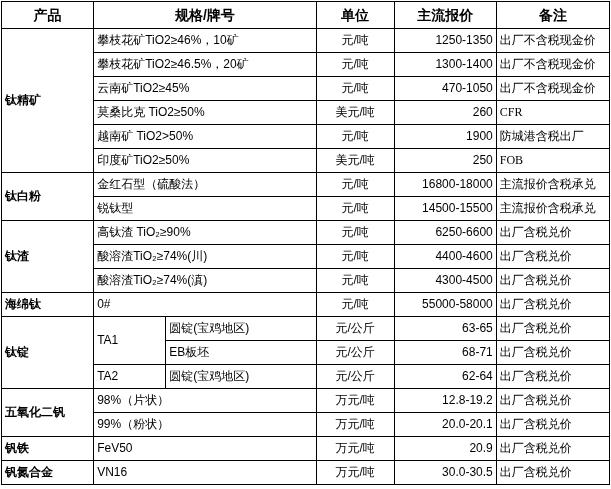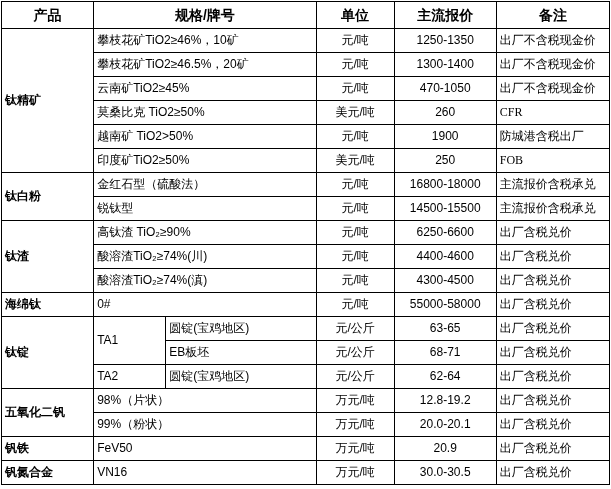--- a/index.html
+++ b/index.html
@@ -42,21 +42,21 @@
   }
   td.spec {
     text-align: left;
     margin-top: 6px;
   }
   td.unit {
     text-align: center;
     margin-top: 20px;
   }
   td.price {
-    text-align: center;
+    text-align: right;
     padding-left: 5px;
     margin-top: 44px;
   }
   td.note {
     text-align: left;
     padding-left: 5px;
     font-family: Liberation Serif, serif;
   }
   col.c-cat   { width: 92px; }
   col.c-spec1 { width: 72px; }

